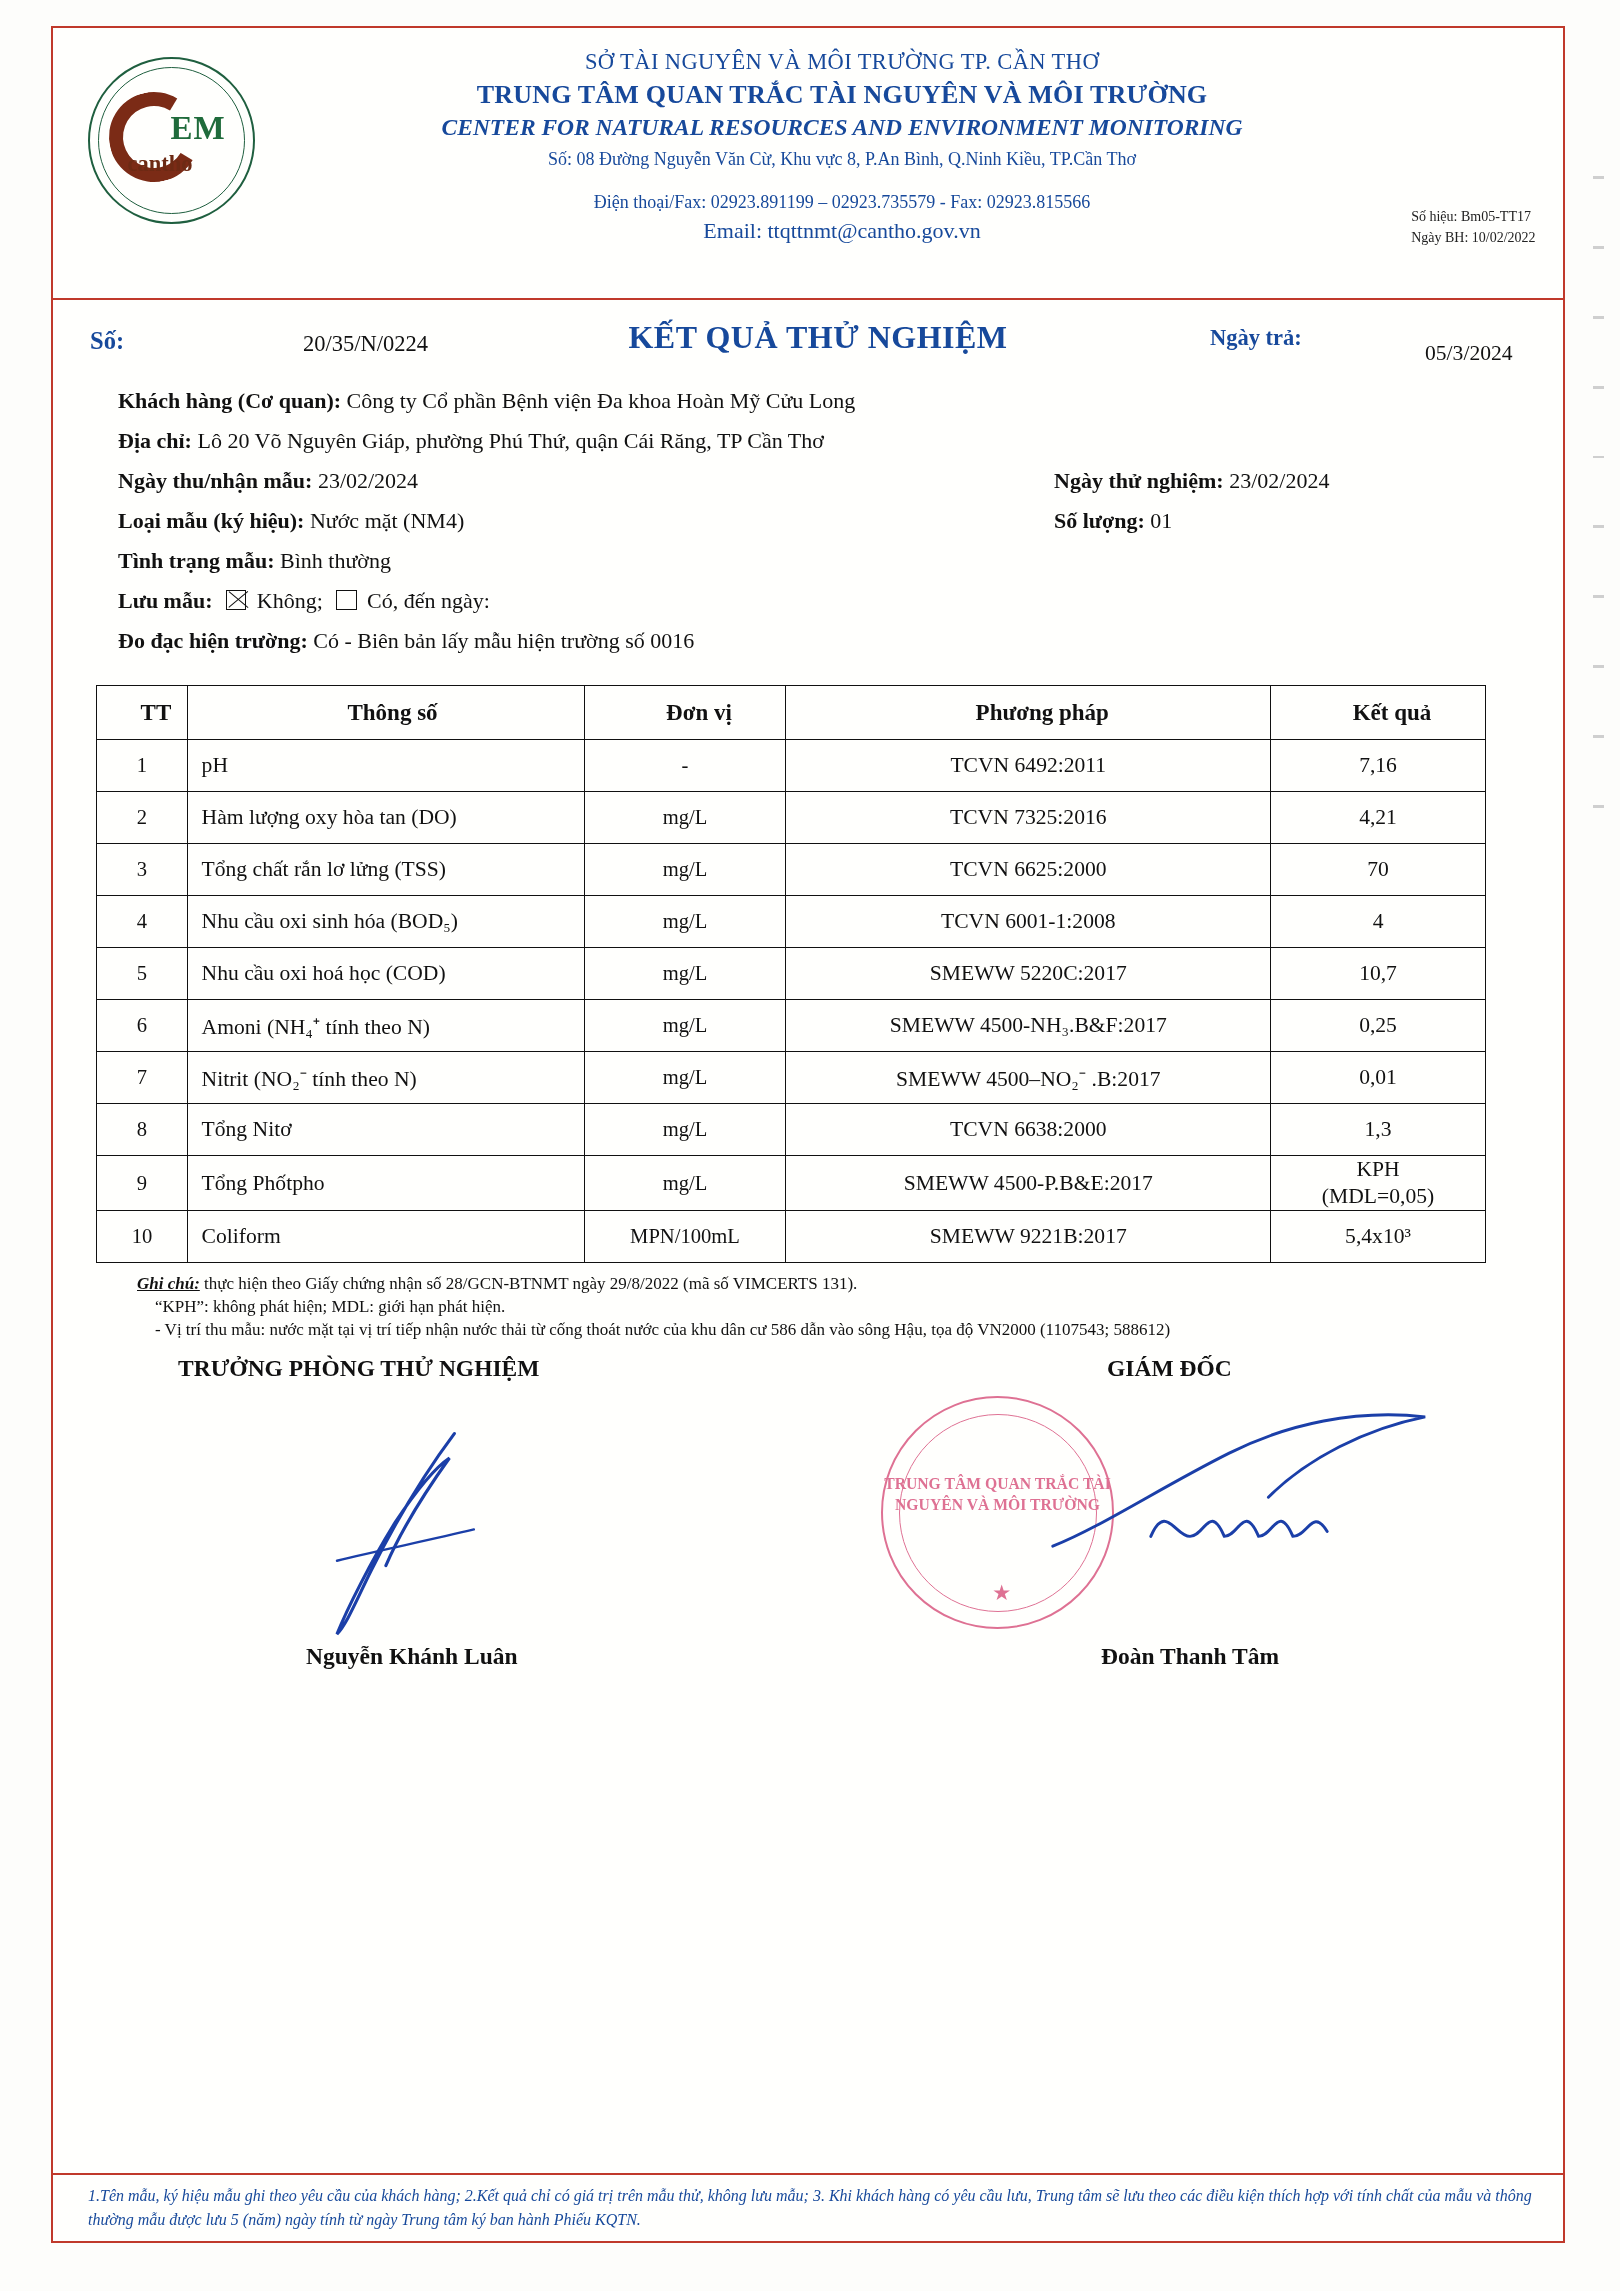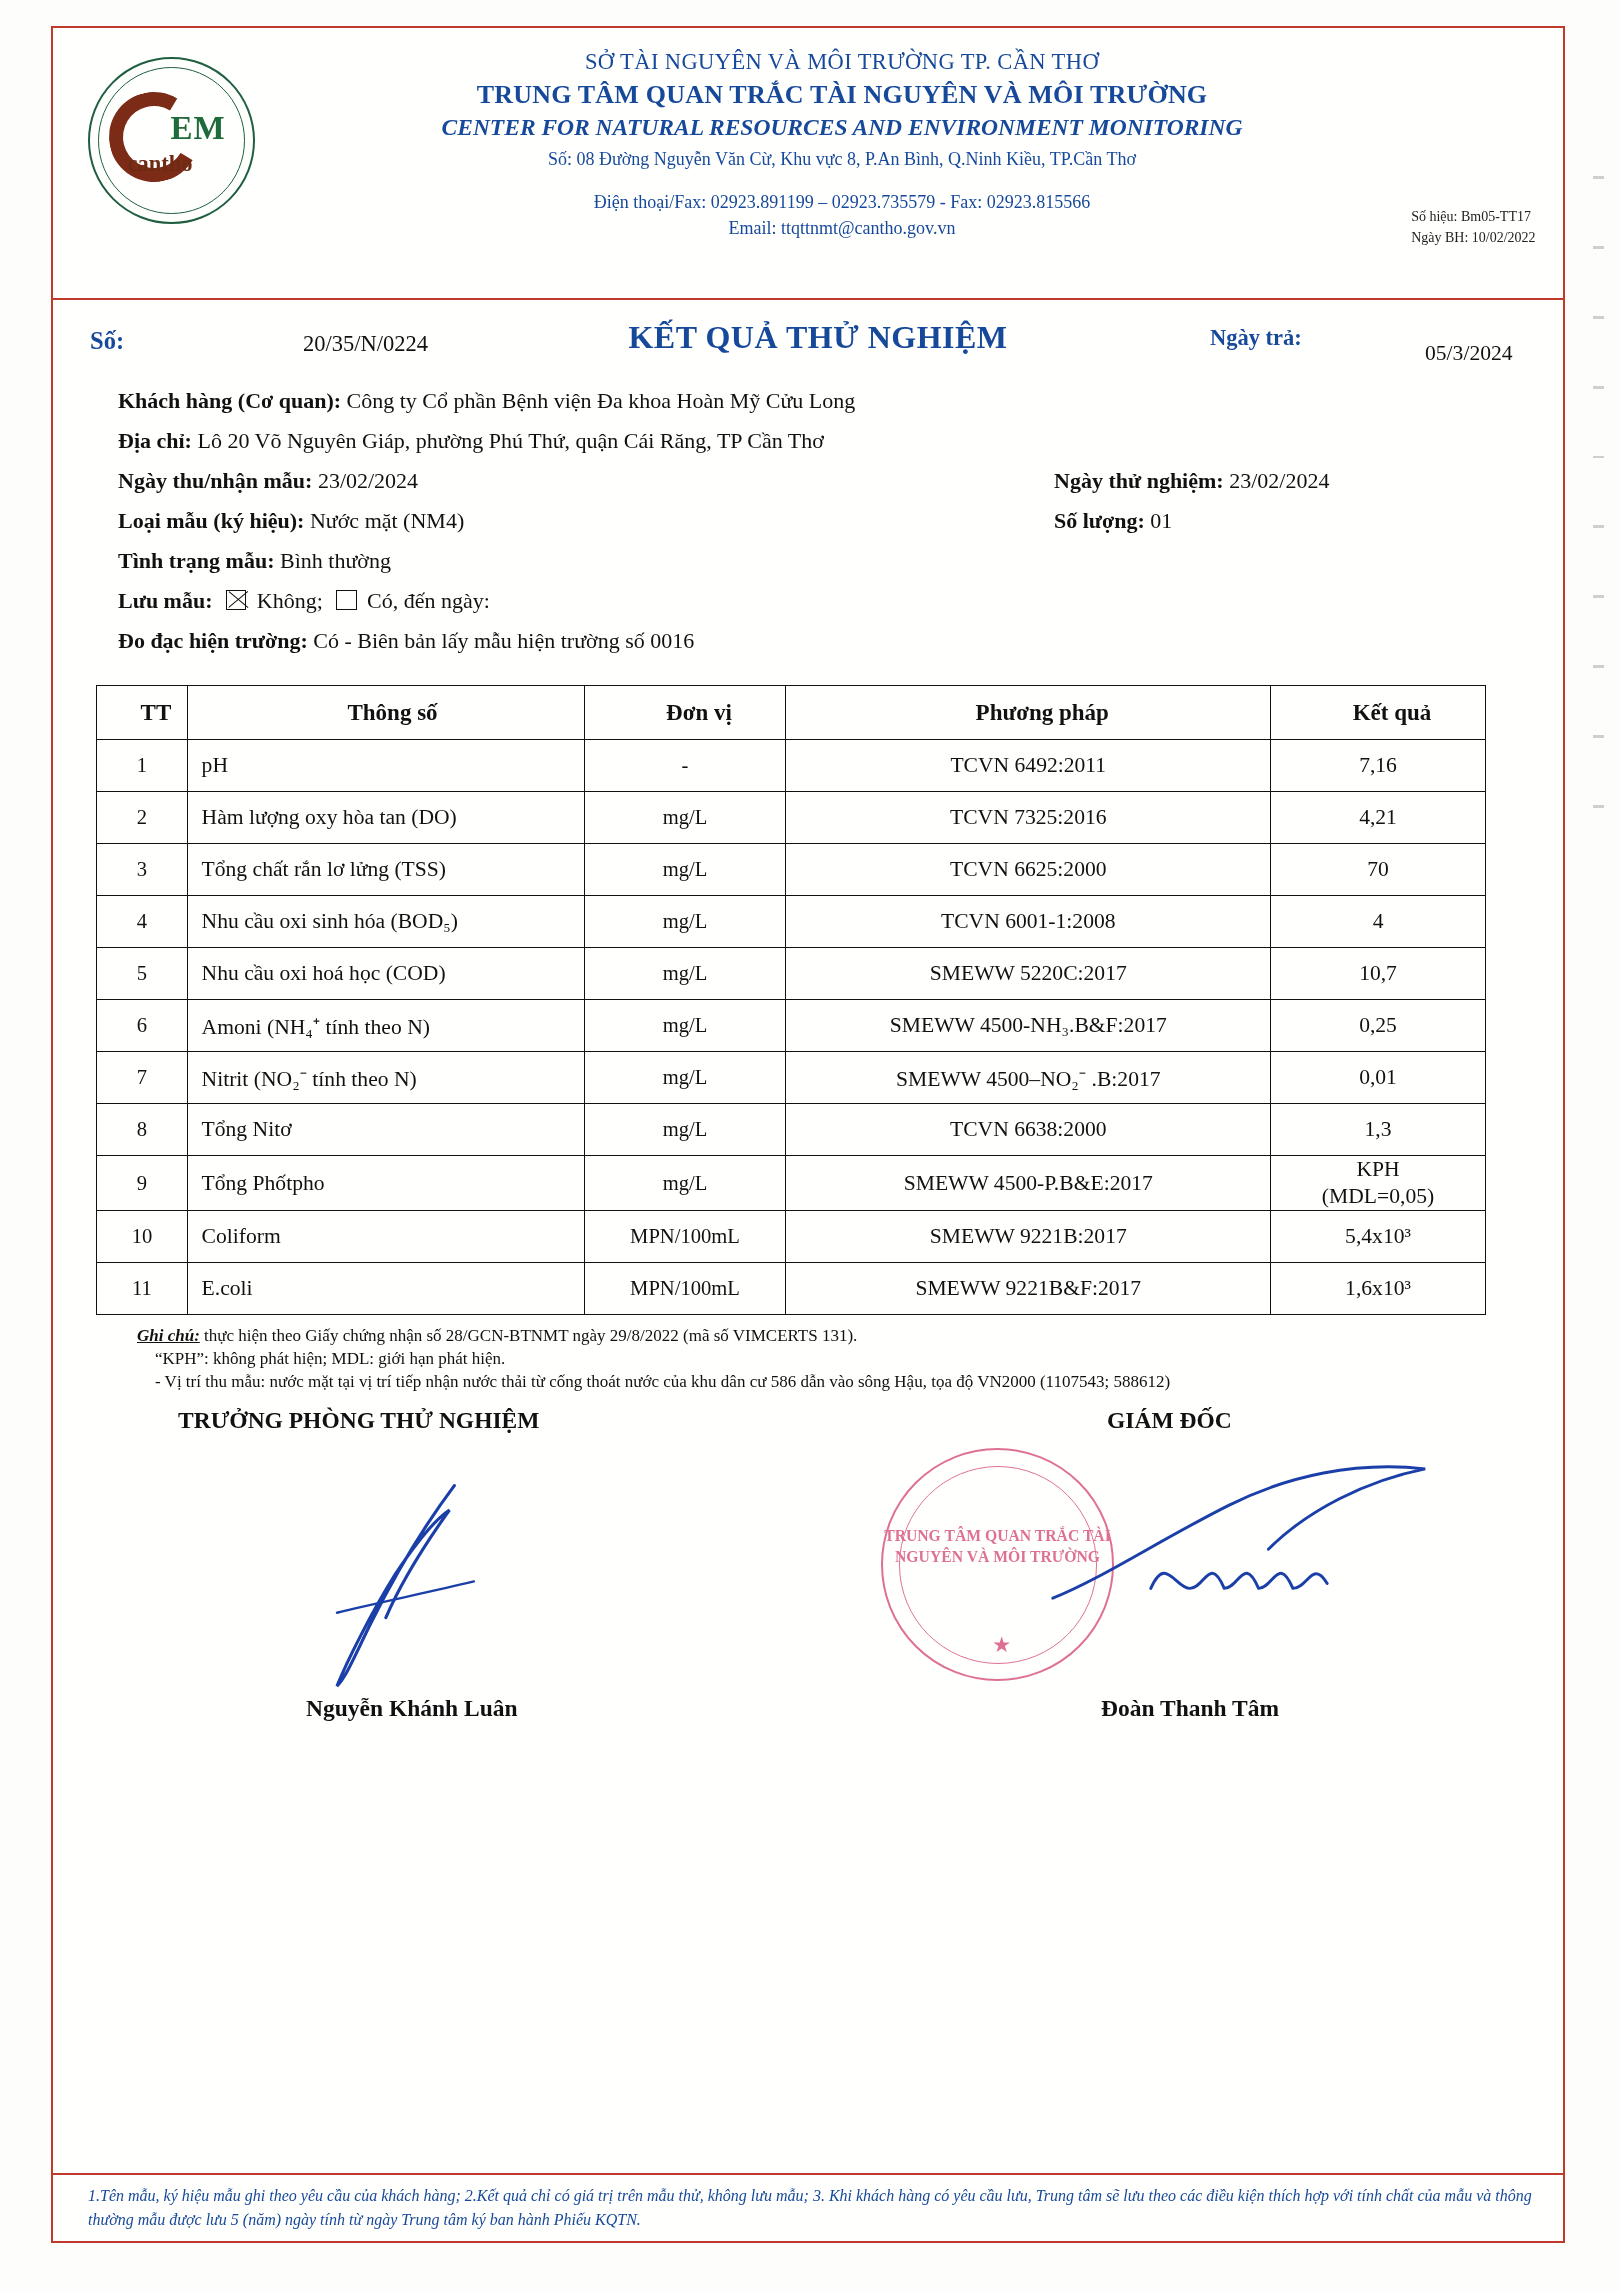--- a/index.html
+++ b/index.html
@@ -126,21 +126,21 @@
     font-size: 18px;
     color: #17499b;
     margin-top: 7.8px;
   }
   .h-line5 {
     font-size: 18px;
     color: #17499b;
     margin-top: 22px;
   }
   .h-line6 {
-    font-size: 18px;
+    font-size: 22px;
     color: #17499b;
     margin-top: 4.9px;
   }
   .doc-code {
     position: absolute;
     right: 27.4px;
     top: 178px;
     text-align: left;
     font-size: 14px;
     color: #222;
@@ -541,27 +541,20 @@
             <td class="c-method">SMEWW 4500-P.B&amp;E:2017</td>
             <td class="c-result two-line">KPH<br>(MDL=0,05)</td>
           </tr>
           <tr>
             <td class="c-tt">10</td>
             <td class="c-param">Coliform</td>
             <td class="c-unit">MPN/100mL</td>
             <td class="c-method">SMEWW 9221B:2017</td>
             <td class="c-result">5,4x10³</td>
           </tr>
-          <tr>
-            <td class="c-tt">11</td>
-            <td class="c-param">E.coli</td>
-            <td class="c-unit">MPN/100mL</td>
-            <td class="c-method">SMEWW 9221B&amp;F:2017</td>
-            <td class="c-result">1,6x10³</td>
-          </tr>
         </tbody>
       </table>
     </div>
 
     <div class="notes">
       <div class="ind1">
         <b><i><u>Ghi chú:</u></i></b>
         <span>thực hiện theo Giấy chứng nhận số 28/GCN-BTNMT ngày 29/8/2022 (mã số VIMCERTS 131).</span>
       </div>
       <div class="ind2">

